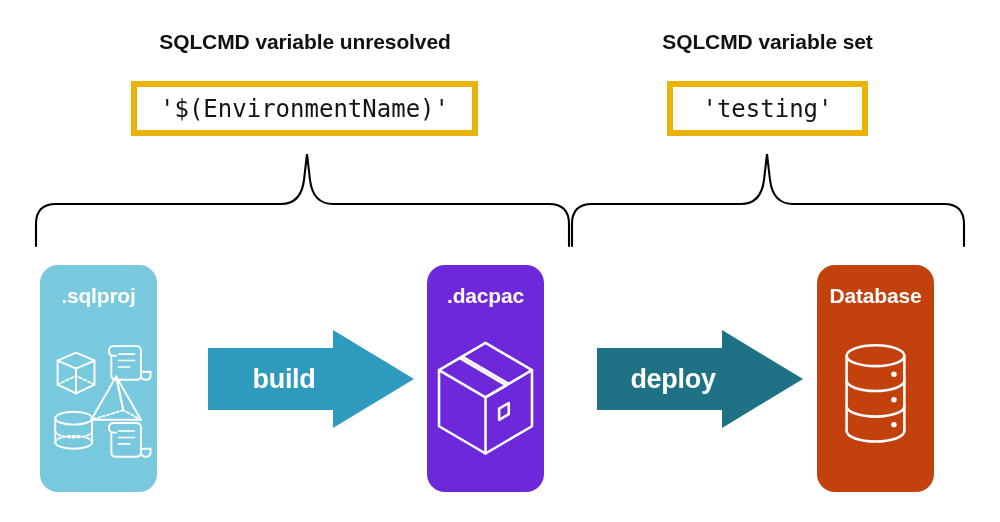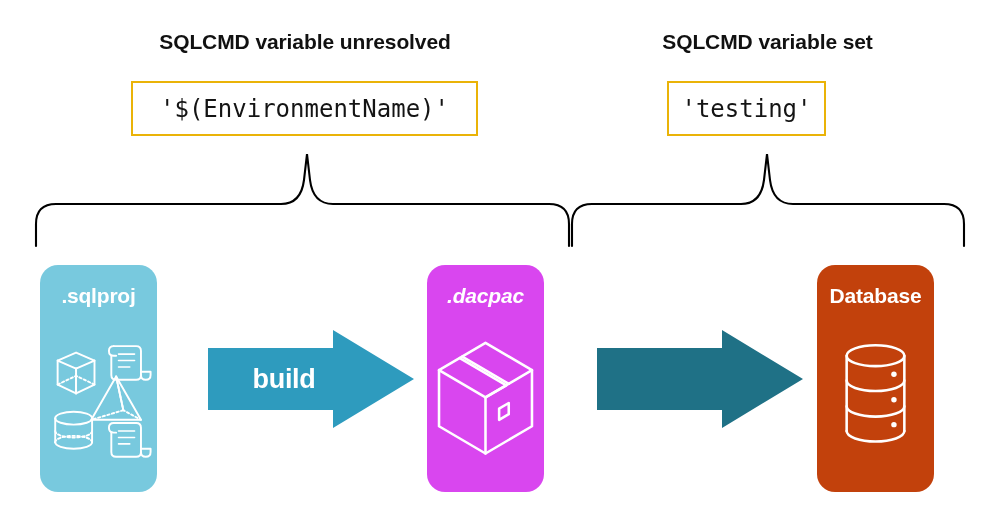--- a/index.html
+++ b/index.html
@@ -33,34 +33,34 @@
     line-height: 1;
   }
   #heading-left  { left: 0;   top: 31px; width: 610px; }
   #heading-right { left: 575px; top: 31px; width: 385px; }
 
   
   .code-box {
     position: absolute;
     box-sizing: border-box;
     background: #ffffff;
-    border: 2px solid #eab308;
+    border: 6px solid #eab308;
     display: flex;
     align-items: center;
     justify-content: center;
   }
   .code-box .code-text {
     font-family: "DejaVu Sans Mono", "Liberation Mono", monospace;
     font-size: 24px;
     color: #141414;
     white-space: nowrap;
     line-height: 1;
   }
   #code-box-left  { left: 131px; top: 81px; width: 347px; height: 55px; }
-  #code-box-right { left: 667px; top: 81px; width: 159px; height: 55px; }
+  #code-box-right { left: 667px; top: 81px; width: 201px; height: 55px; }
 
   
   .brace-svg {
     position: absolute;
     top: 148px;
     height: 100px;
     overflow: visible;
   }
   #brace-left  { left: 30px;  width: 545px; }
   #brace-right { left: 566px; width: 404px; }
@@ -214,41 +214,42 @@
     </div>
   </div>
 
   <div class="arrow" id="arrow-build">
     <svg viewBox="0 0 206 102" preserveAspectRatio="none">
       <polygon points="0,20 125,20 125,2 206,51 125,100 125,82 0,82" fill="#2E9BBE"></polygon>
     </svg>
     <div class="arrow-label">build</div>
   </div>
 
-  <div class="entity-box" id="box-dacpac" style="background:#d946ef;font-style:italic;">
+  <div class="entity-box" id="box-dacpac" style="background:#6d28d9;">
     <div class="entity-label">.dacpac</div>
     <div class="entity-art">
       <svg viewBox="0 0 146 172" fill="none" stroke="#ffffff" stroke-width="3.2" stroke-linecap="round" stroke-linejoin="round">
 
         <path d="M73,16 L131,50 L131,120 L73,154 L15,120 L15,50 Z"></path>
         <path d="M15,50 L73,84 L131,50"></path>
         <path d="M73,84 L73,154"></path>
 
         <path d="M44,33 L102,67"></path>
         <path d="M73,84 L99,69 L41,35"></path>
 
         <path d="M90,98 L102,91 L102,105 L90,112 Z"></path>
       </svg>
     </div>
   </div>
 
   <div class="arrow" id="arrow-deploy">
     <svg viewBox="0 0 206 102" preserveAspectRatio="none">
       <polygon points="0,20 125,20 125,2 206,51 125,100 125,82 0,82" fill="#1F7186"></polygon>
     </svg>
+    <div class="arrow-label">deploy</div>
   </div>
 
   <div class="entity-box" id="box-database" style="background:#c2410c;">
     <div class="entity-label">Database</div>
     <div class="entity-art">
       <svg viewBox="0 0 146 172" fill="none" stroke="#ffffff" stroke-width="3.2" stroke-linecap="round" stroke-linejoin="round">
         <ellipse cx="73" cy="32" rx="36" ry="13"></ellipse>
         <path d="M37,32 L37,126"></path>
         <path d="M109,32 L109,126"></path>
         <path d="M37,126 A36,13 0 0 0 109,126"></path>

